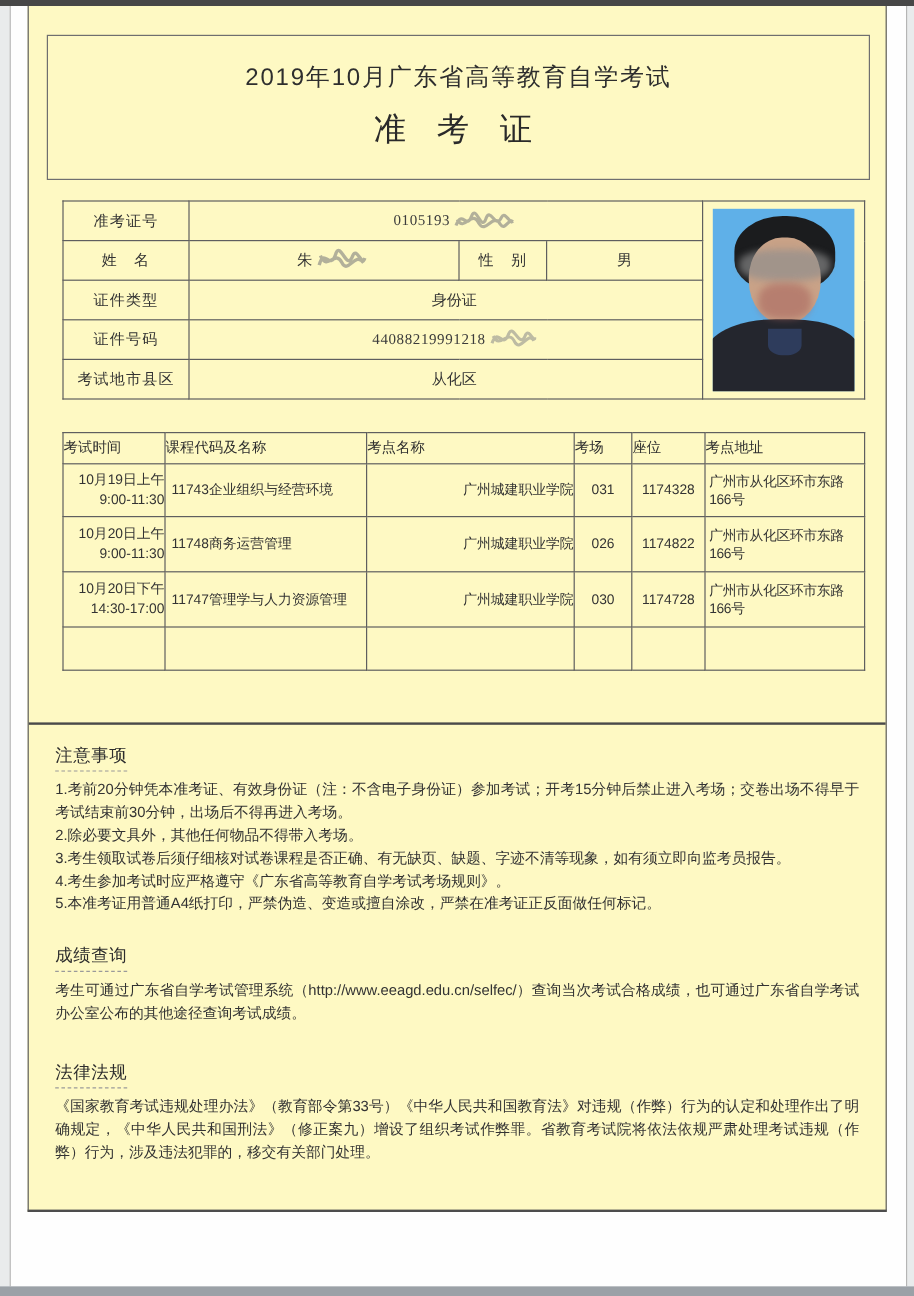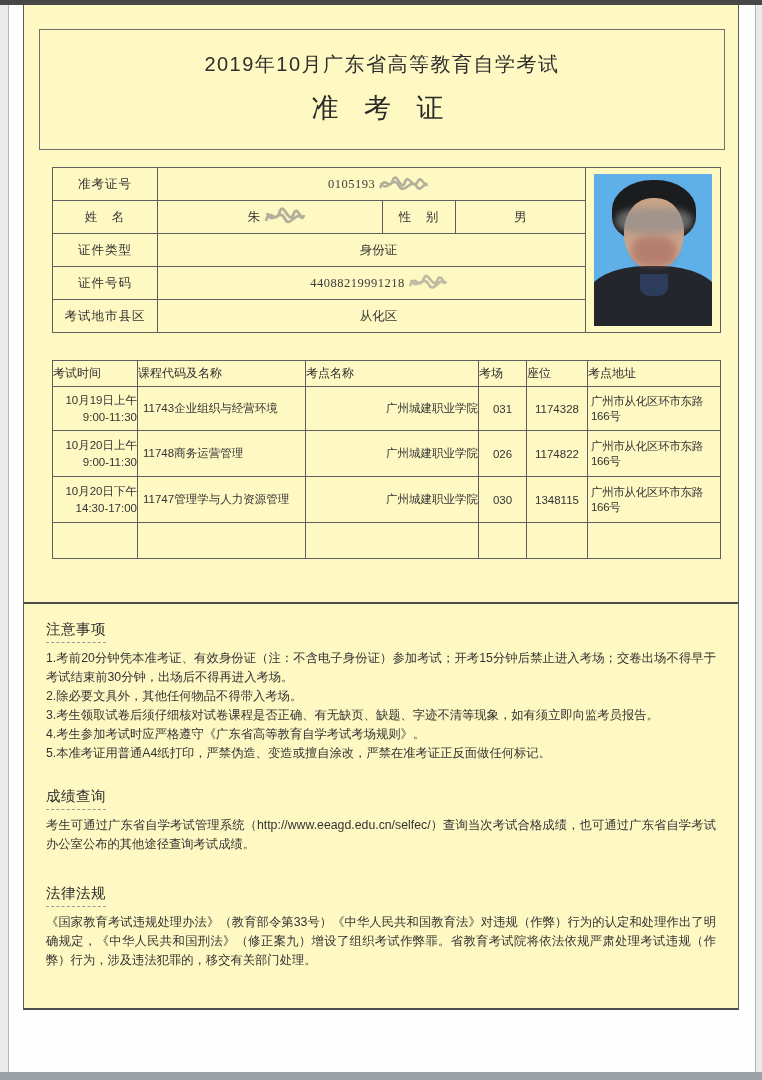--- a/index.html
+++ b/index.html
@@ -255,21 +255,21 @@
             <td class="td-addr">广州市从化区环市东路166号</td>
           </tr>
           <tr class="r3">
             <td class="td-time">
                   <div>10月20日下午</div>
                   <div>14:30-17:00</div>
                 </td>
             <td class="td-course">11747管理学与人力资源管理</td>
             <td class="td-site">广州城建职业学院</td>
             <td class="td-room">030</td>
-            <td class="td-seat">1348115</td>
+            <td class="td-seat">1174728</td>
             <td class="td-addr">广州市从化区环市东路166号</td>
           </tr>
           <tr class="empty">
             <td></td>
             <td></td>
             <td></td>
             <td></td>
             <td></td>
             <td></td>
           </tr>

